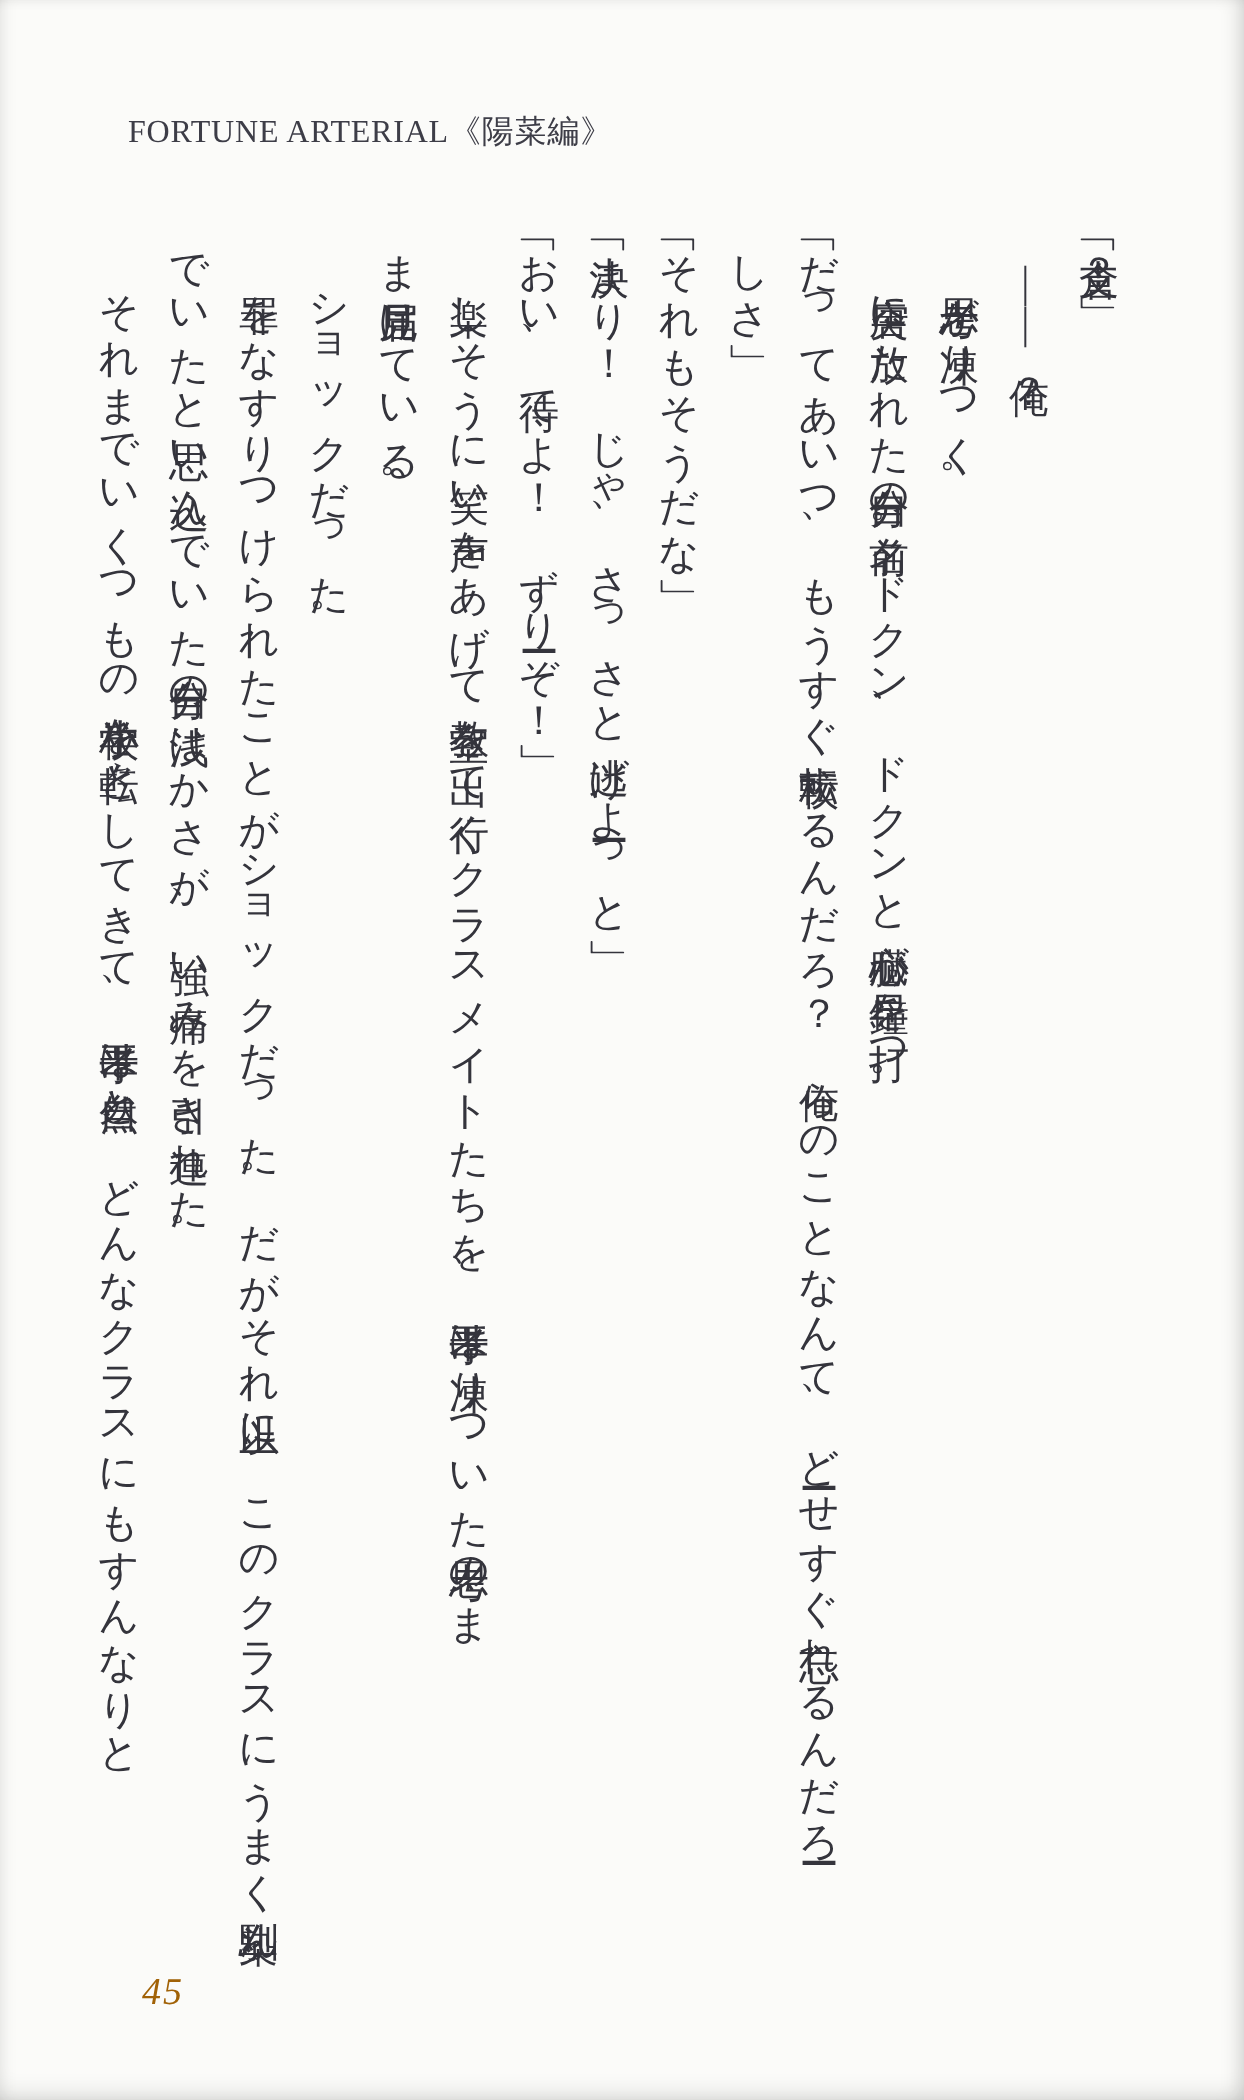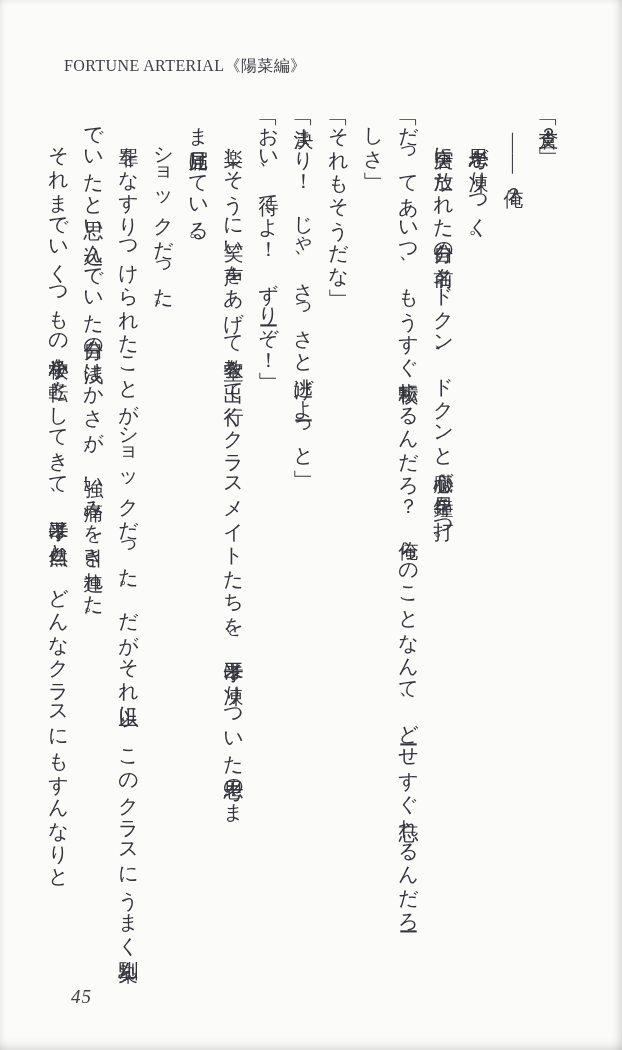--- a/index.html
+++ b/index.html
@@ -41,21 +41,21 @@
   .line {
     margin: 0; padding: 0;
     white-space: nowrap;    
   }
   .line.indent { text-indent: 20px; }
   .page-number {
     position: absolute;
     left: 71px; top: 986px;
     font-style: italic;
     font-size: 19px;
-    color: #404040;
+    color: #a16207;
     letter-spacing: 1px;
   }
 </style>
 </head>
 <body>
 
 <div class="page">
 
   <div class="running-header">FORTUNE ARTERIAL《陽菜編》</div>
 

